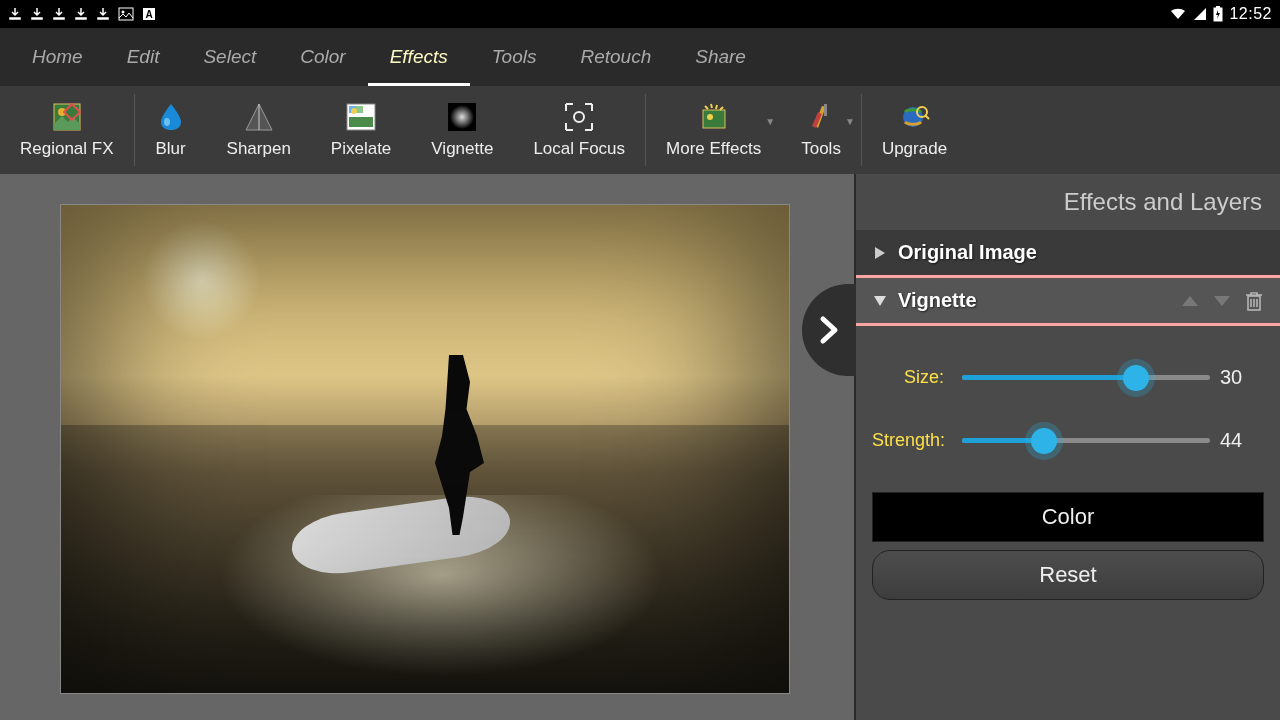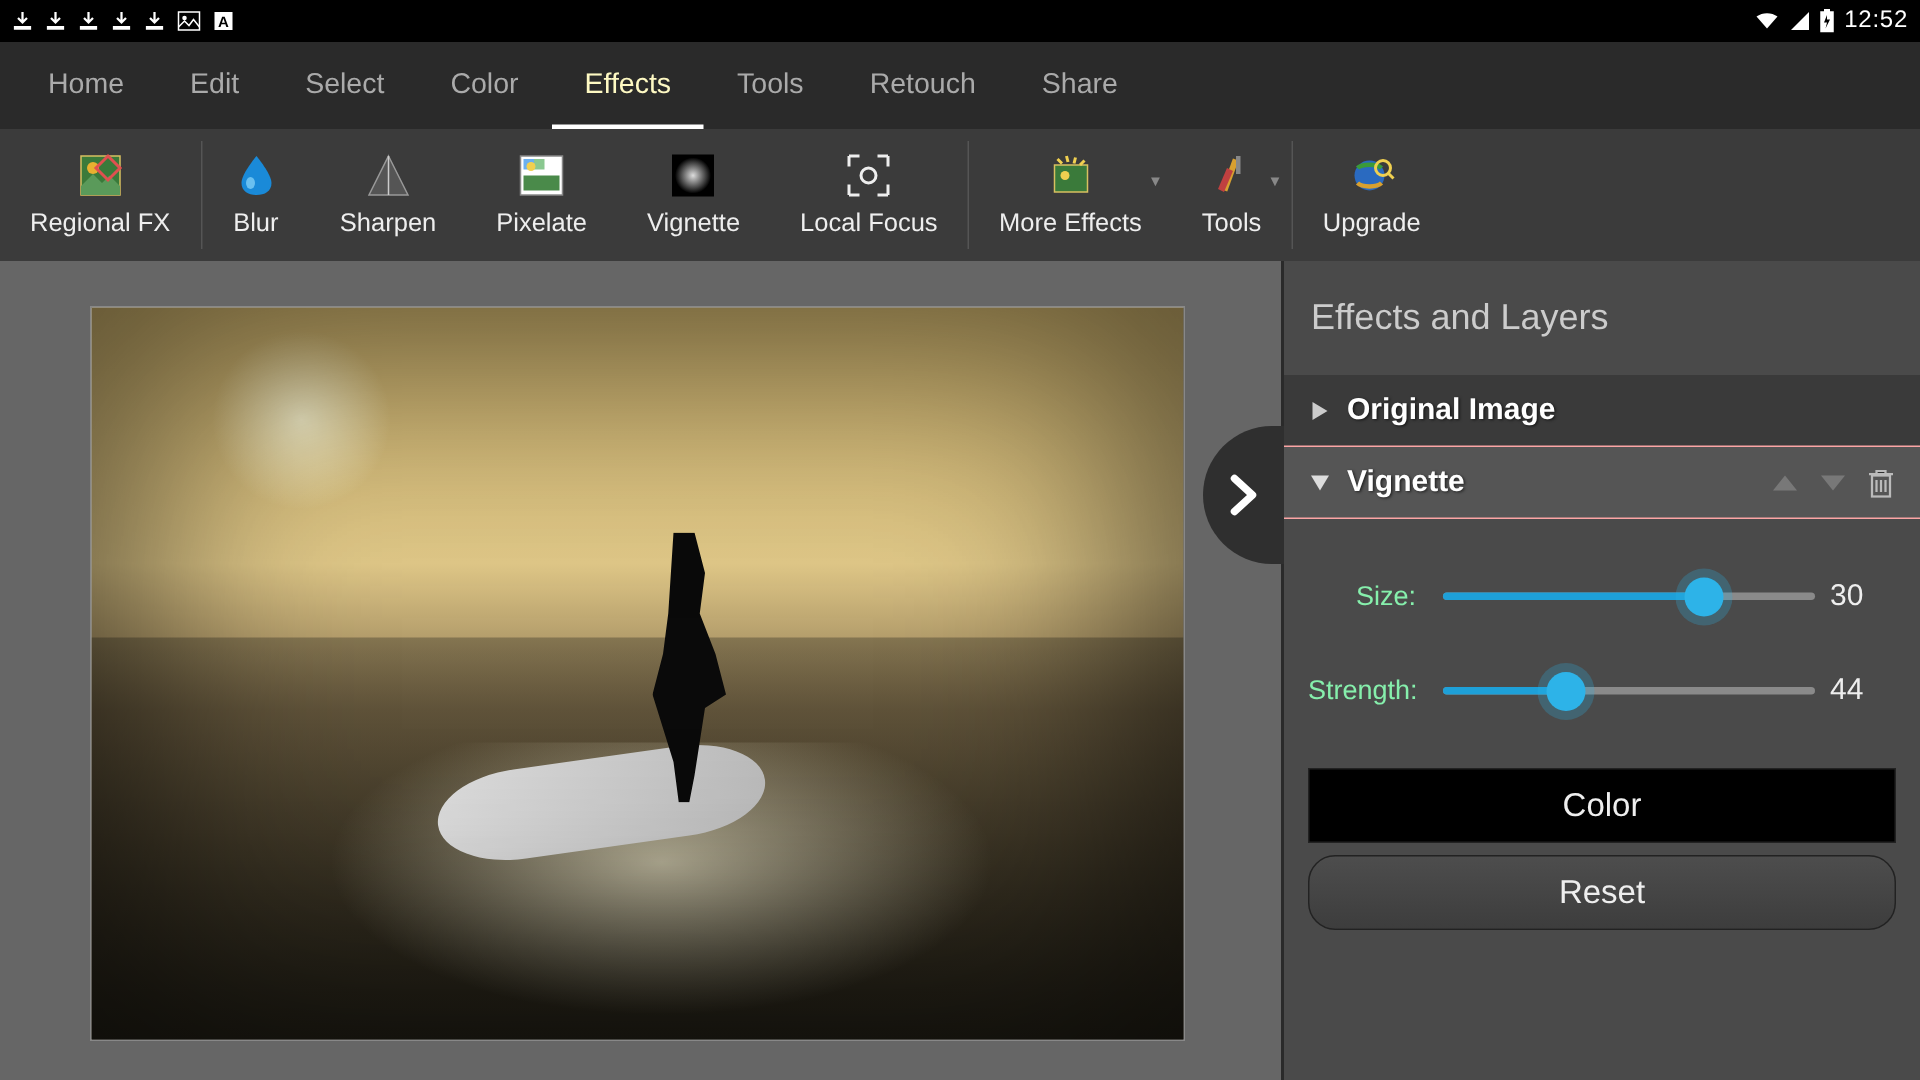--- a/index.html
+++ b/index.html
@@ -7,21 +7,21 @@
   
   
   .status-bar { height: 28px; background: #000; display: flex; align-items: center; justify-content: space-between; padding: 0 8px; color: #fff; font-size: 14px; }
   .status-left { display: flex; gap: 8px; align-items: center; }
   .status-right { display: flex; gap: 6px; align-items: center; }
   .dl-icon { width: 14px; height: 14px; display: inline-block; }
   .sb-icon { display: inline-block; }
   
   
   .menu-bar { height: 58px; background: #2a2a2a; display: flex; align-items: center; padding-left: 10px; }
-  .menu-item { padding: 0 22px; height: 100%; display: flex; align-items: center; color: #aaa; font-size: 19px; cursor: pointer; position: relative; }
+  .menu-item { padding: 0 22px; height: 100%; display: flex; align-items: center; color: #aaa; font-size: 19px; cursor: pointer; position: relative; font-style: italic; }
   .menu-item.active { color: #fef9c3; }
   .menu-item.active::after { content: ''; position: absolute; bottom: 0; left: 0; right: 0; height: 3px; background: #fff; }
   
   
   .toolbar { height: 88px; background: #3b3b3b; display: flex; align-items: center; }
   .tool-btn { display: flex; flex-direction: column; align-items: center; justify-content: center; height: 100%; padding: 0 20px; color: #eee; font-size: 17px; cursor: pointer; position: relative; gap: 6px; }
   .tool-btn .tool-icon { width: 32px; height: 32px; display: flex; align-items: center; justify-content: center; }
   .tool-sep { width: 1px; height: 72px; background: #555; }
   .tool-chev { position: absolute; right: 6px; top: 30px; font-size: 10px; color: #888; }
   
@@ -34,31 +34,31 @@
   .photo .sun { position:absolute; top:15px; left:80px; width:120px; height:120px; background: radial-gradient(circle, #fff8d0 0%, rgba(255,248,208,0) 70%); }
   .photo .surfer { position:absolute; top:150px; left:360px; width:70px; height:180px; background:#0a0a0a; clip-path: polygon(40% 0, 60% 0, 70% 15%, 65% 30%, 80% 45%, 90% 60%, 70% 65%, 60% 90%, 55% 100%, 45% 100%, 40% 85%, 20% 60%, 30% 45%, 35% 30%); }
   .photo .board { position:absolute; top:300px; left:230px; width:220px; height:60px; background: linear-gradient(90deg, #ddd 0%, #bbb 100%); border-radius: 50% 50% 50% 50% / 100% 100% 100% 100%; transform: rotate(-8deg); }
   .photo .spray { position:absolute; top:290px; left:120px; width:520px; height:200px; background: radial-gradient(ellipse at 50% 40%, rgba(255,250,220,0.6) 0%, rgba(255,250,220,0) 60%); }
   .photo .vig { position:absolute; inset:0; box-shadow: inset 0 0 140px 40px rgba(0,0,0,0.55); pointer-events:none; }
   
   .expand-tab { position: absolute; right: 424px; top: 110px; width: 54px; height: 92px; background: #2f2f2f; border-radius: 46px 0 0 46px; display: flex; align-items: center; justify-content: center; cursor: pointer; z-index: 5; }
   
   
   .panel { width: 426px; background: #4a4a4a; display: flex; flex-direction: column; border-left: 2px solid #2a2a2a; }
-  .panel-title { padding: 24px 18px; color: #ccc; font-size: 24px; background: #4a4a4a; }
-  .layer-row { display: flex; align-items: center; height: 48px; background: #3a3a3a; border-bottom: 1px solid #fca5a5; padding: 0 12px; color: #fff; }
+  .panel-title { padding: 14px 18px; color: #ccc; font-size: 24px; background: #4a4a4a; text-align: right; }
+  .layer-row { display: flex; align-items: center; height: 48px; background: #3a3a3a; border-bottom: 3px solid #fca5a5; padding: 0 12px; color: #fff; }
   .layer-row.sel { background: #555; }
   .layer-expand { width: 24px; display: flex; justify-content: center; cursor: pointer; color: #ccc; }
   .layer-name { flex: 1; font-size: 20px; font-weight: bold; padding-left: 6px; text-shadow: 1px 1px 2px rgba(0,0,0,0.6); }
   .layer-ctrl { width: 28px; height: 28px; display: flex; align-items: center; justify-content: center; cursor: pointer; color: #bbb; margin-left: 4px; }
   .layer-ctrl.dis { opacity: 0.35; cursor: default; }
   
   .panel-body { padding: 18px 16px; color: #ddd; }
   .slider-row { display: flex; align-items: center; margin: 22px 0 40px; }
-  .slider-label { width: 80px; text-align: right; font-size: 18px; color: #86efac; padding-right: 8px; }
+  .slider-label { width: 80px; text-align: right; font-size: 18px; color: #fde047; padding-right: 8px; }
   .slider-track-wrap { flex: 1; position: relative; display: flex; align-items: center; padding: 0 10px; }
   .slider-track { width: 100%; height: 5px; background: #8a8a8a; border-radius: 3px; position: relative; }
   .slider-fill { position: absolute; left: 0; top: 0; bottom: 0; background: #1ea0d8; border-radius: 3px; }
   .slider-thumb { position: absolute; top: 50%; width: 26px; height: 26px; background: #2db3e8; border-radius: 50%; transform: translate(-50%, -50%); box-shadow: 0 0 0 6px rgba(45,179,232,0.25); }
   .slider-val { width: 44px; text-align: left; font-size: 20px; color: #eee; }
   
   .panel-btn { display: block; width: 100%; height: 50px; margin-top: 8px; font-size: 22px; color: #eee; border: 1px solid #222; cursor: pointer; }
   .panel-btn.color { background: #000; }
   .panel-btn.reset { background: linear-gradient(#4d4d4d, #3d3d3d); border-radius: 18px; }
   

